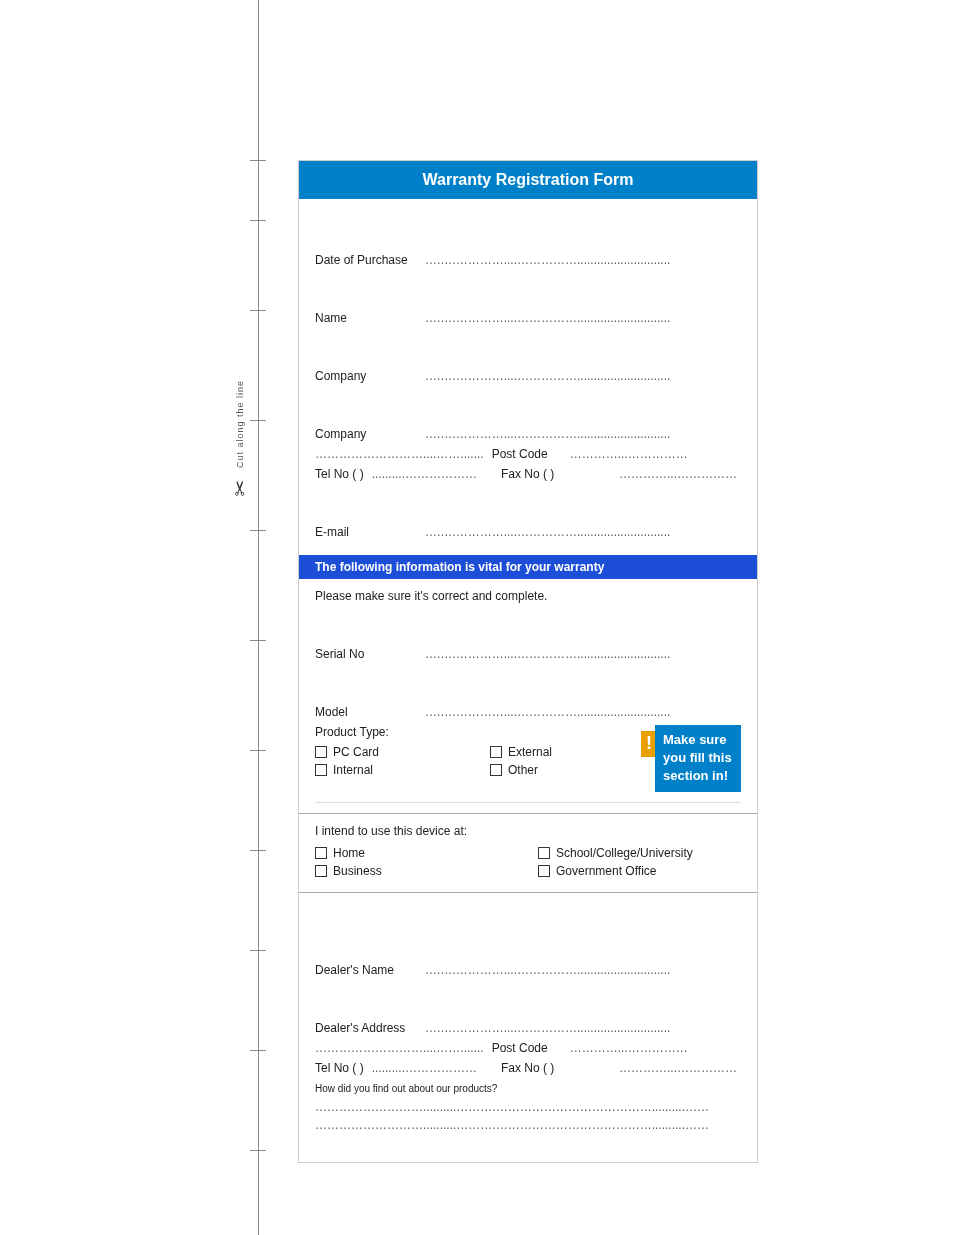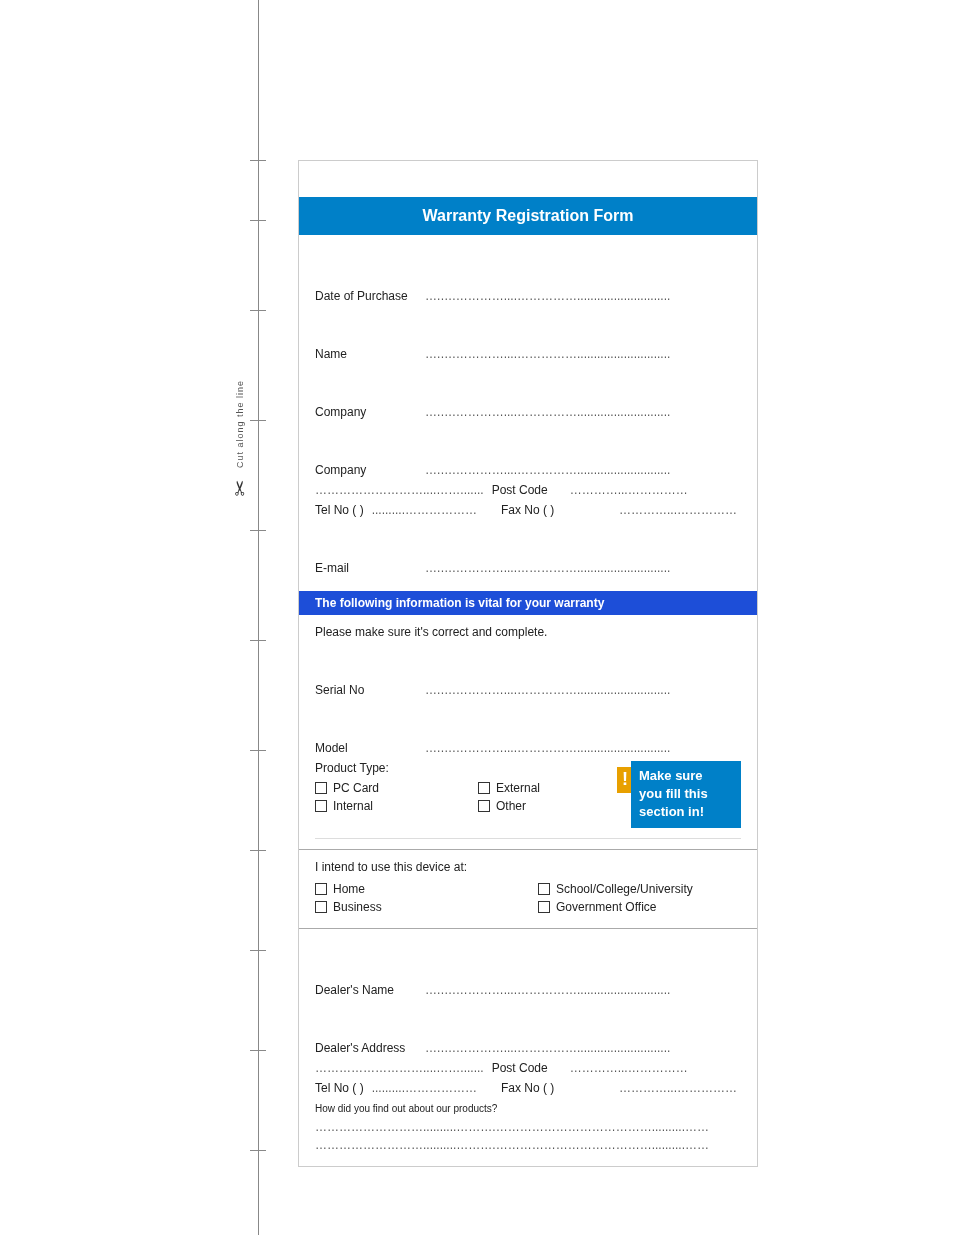--- a/index.html
+++ b/index.html
@@ -64,21 +64,20 @@
     }
 
     
     .form-title {
       background: #0080c8;
       color: white;
       text-align: center;
       padding: 10px;
       font-size: 16px;
       font-weight: bold;
-      margin-top: 36px;
     }
 
     
     .form-body {
       padding: 10px 16px;
       background: white;
     }
 
     .form-row {
       display: flex;
@@ -176,21 +175,21 @@
     }
 
     
     .make-sure-banner {
       background: #0080c8;
       color: white;
       padding: 6px 8px;
       font-size: 13px;
       font-weight: bold;
       line-height: 1.4;
-      width: 110px;
+      width: 86px;
       flex-shrink: 0;
       position: relative;
     }
 
     .make-sure-exclaim {
       position: absolute;
       left: -14px;
       top: 6px;
       background: #e8a000;
       color: white;
@@ -217,21 +216,21 @@
 
     .usage-checkboxes {
       display: grid;
       grid-template-columns: 1fr 1fr;
       gap: 4px 20px;
       margin-bottom: 4px;
     }
 
     
     .dealer-section {
-      padding: 10px 16px;
+      padding: 26px 16px;
       background: white;
       border-top: 1px solid #aaa;
     }
 
     .how-section {
       margin-top: 8px;
     }
 
     .how-label {
       font-size: 10px;

